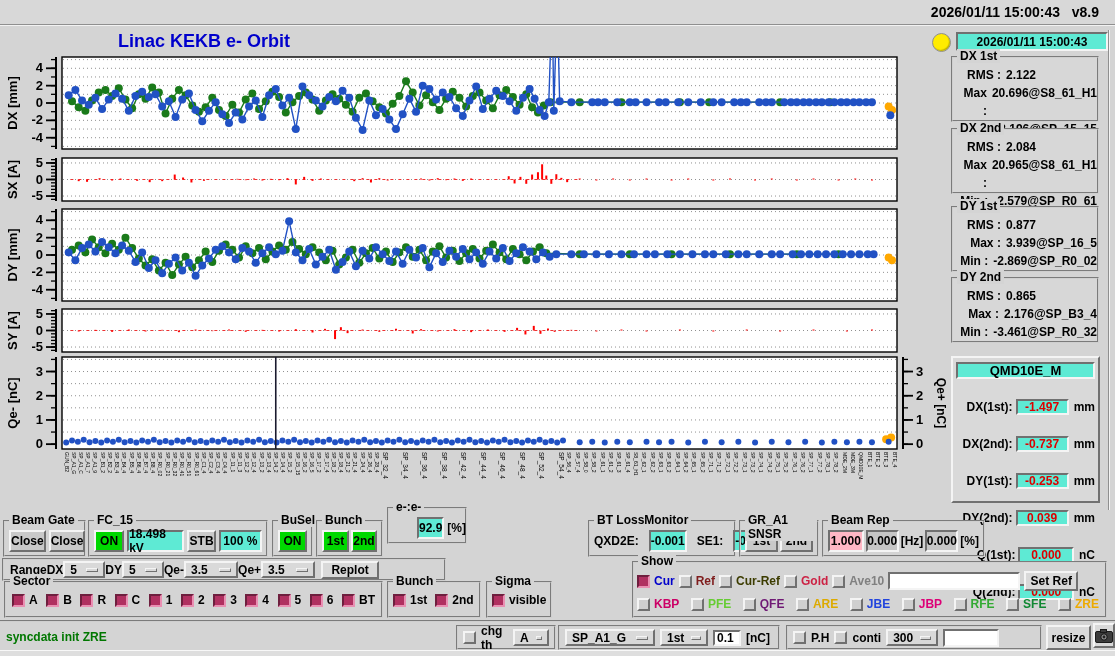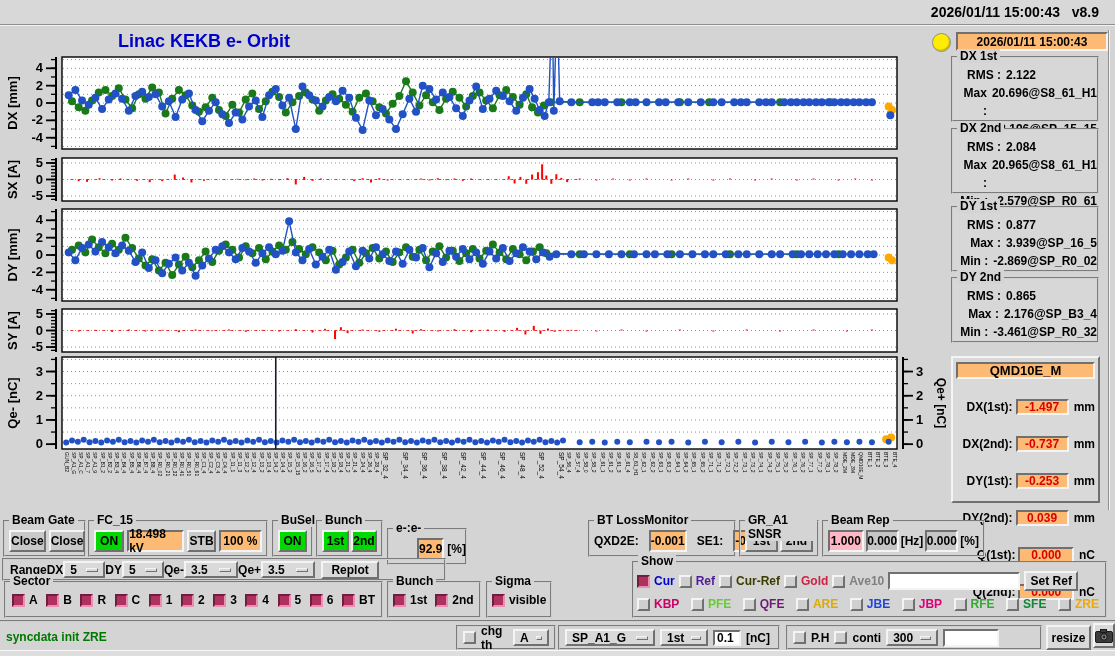--- a/index.html
+++ b/index.html
@@ -5,21 +5,21 @@
   * { box-sizing: border-box; margin: 0; padding: 0; }
   html,body { background:#b0b0b0; }
   body { font-family:"Liberation Sans", sans-serif; }
   .screen { position:relative; width:1115px; height:656px; background:#d4d4d4; overflow:hidden; }
   .topbar { position:absolute; left:0; top:0; width:1115px; height:25px; background:#d8d8d8;
             border-bottom:1px solid #8f8f8f; box-shadow:0 1px 0 #f2f2f2; }
   .tb-dt { position:absolute; right:16px; top:4px; font-size:14px; font-weight:bold; white-space:pre; }
   .page-title { position:absolute; left:118px; top:31px; font-size:18px; font-weight:bold; color:#0000cc; }
   .lamp { position:absolute; left:932px; top:33px; width:19px; height:19px; border-radius:50%;
           background:#ffec00; border:1px solid #8f8f8f; box-shadow:inset -1px -1px 1px rgba(0,0,0,.25); }
-  .field { display:inline-flex; align-items:center; justify-content:center; background:#fdba74;
+  .field { display:inline-flex; align-items:center; justify-content:center; background:#5eead4;
            border-top:2px solid #707070; border-left:2px solid #707070;
            border-bottom:2px solid #f4f4f4; border-right:2px solid #f4f4f4;
            font-weight:bold; font-size:12px; color:#000; }
   .field.gray { background:#c6c6c6; }
   .field.pink { background:#ffb7c5; }
   .btn { display:inline-flex; align-items:center; justify-content:center; background:#c9c9c9;
          border-top:2px solid #f4f4f4; border-left:2px solid #f4f4f4;
          border-bottom:2px solid #707070; border-right:2px solid #707070;
          font-weight:bold; font-size:12px; cursor:default; }
   .btn.green { background:#00d800; }
@@ -1133,21 +1133,21 @@
   </div>
 
   <div class="group" style="left:316px;top:520px;width:67px;height:37px;">
     <span class="legend">Bunch</span>
     <div class="grow" style="gap:2px;">
       <span class="btn green" style="width:29px;height:22px;">1st</span>
       <span class="btn green" style="width:28px;height:22px;">2nd</span>
     </div>
   </div>
 
-  <div class="group" style="left:387px;top:528px;width:80px;height:37px;padding-left:24px;">
+  <div class="group" style="left:387px;top:507px;width:80px;height:37px;padding-left:24px;">
     <span class="legend">e-:e-</span>
     <div class="grow">
       <span class="field" style="width:46px;height:22px;">92.9</span>
       <span class="lbl">[%]</span>
     </div>
   </div>
 
 
   <div class="group" style="left:588px;top:520px;width:148px;height:37px;">
     <span class="legend">BT LossMonitor</span>
@@ -1277,21 +1277,21 @@
 
   <div class="group" style="left:632px;top:561px;width:475px;height:57px;">
     <span class="legend">Show</span>
     <div id="show-row1" style="display:flex;align-items:center;gap:4px;padding:8px 3px 0 3px;">
         <span style="display: inline-flex; align-items: center; gap: 4px;">
           <span class="cb on"></span>
           <span class="lbl" style="color: rgb(0, 0, 204);">Cur</span>
         </span>
         <span style="display: inline-flex; align-items: center; gap: 4px;">
           <span class="cb off"></span>
-          <span class="lbl" style="color: #4c1d95;">Ref</span>
+          <span class="lbl" style="color: #7f1d1d;">Ref</span>
         </span>
         <span style="display: inline-flex; align-items: center; gap: 4px;">
           <span class="cb off"></span>
           <span class="lbl" style="color: rgb(60, 60, 0);">Cur-Ref</span>
         </span>
         <span style="display: inline-flex; align-items: center; gap: 4px;">
           <span class="cb off"></span>
           <span class="lbl" style="color: rgb(204, 34, 68);">Gold</span>
         </span>
         <span style="display: inline-flex; align-items: center; gap: 4px;">

